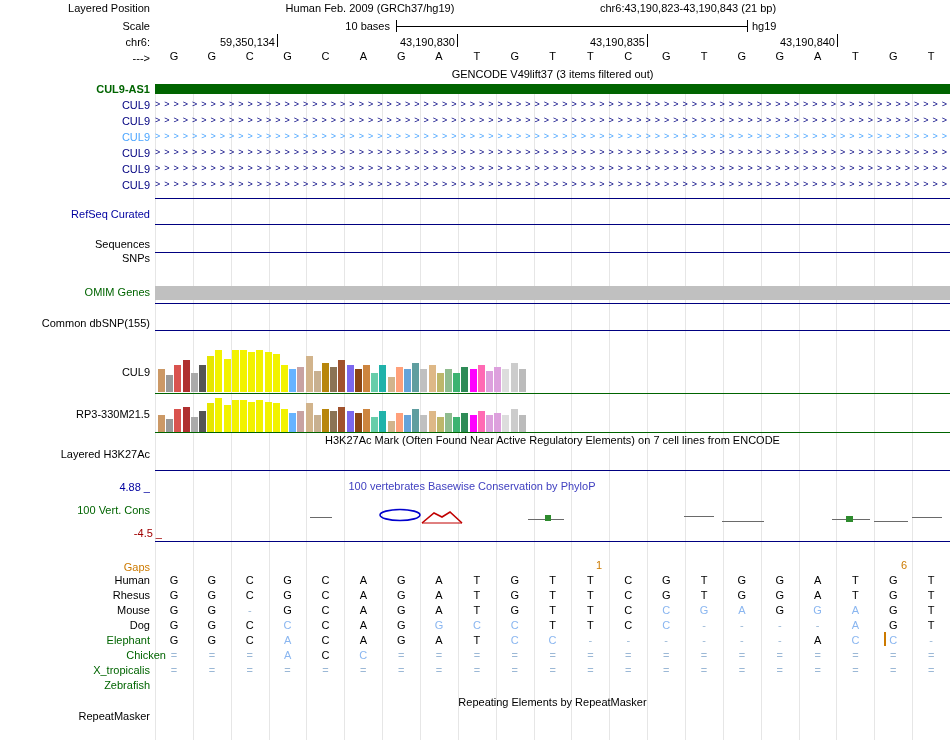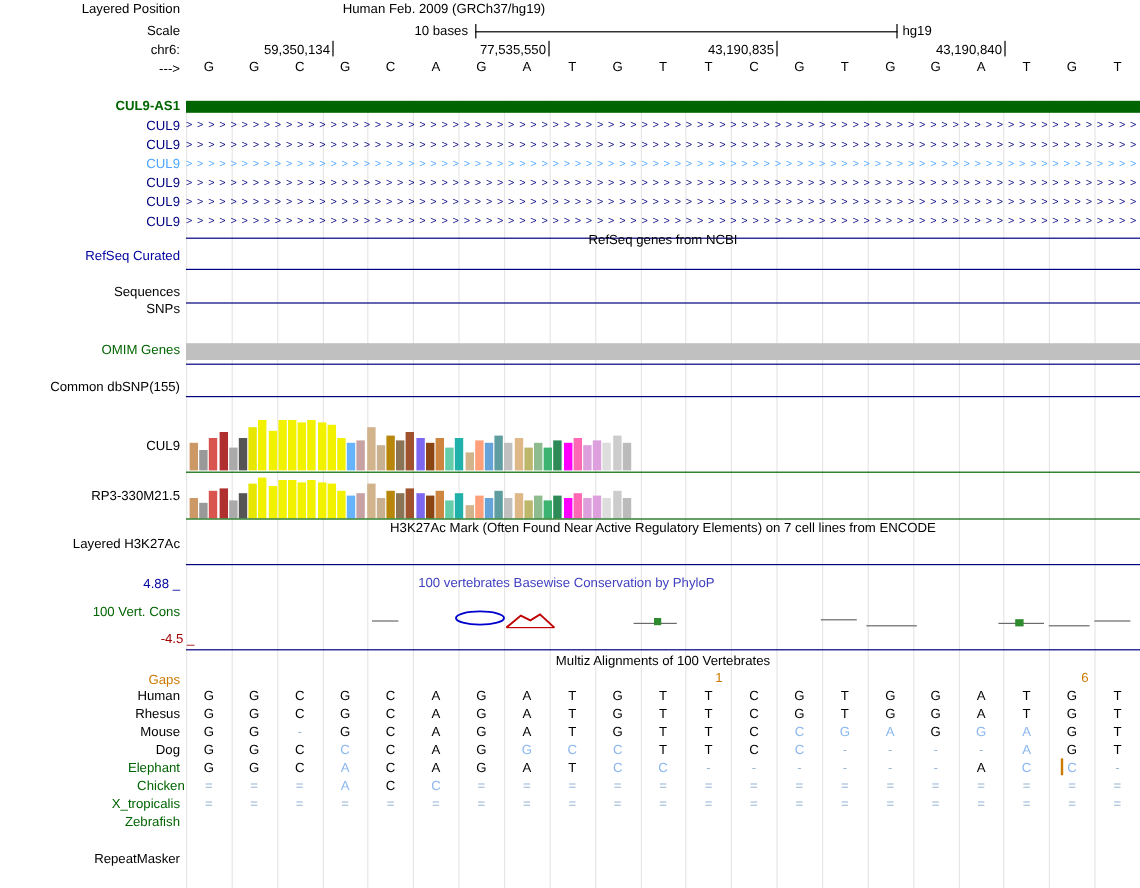--- a/index.html
+++ b/index.html
@@ -95,30 +95,31 @@
       <div class="grid" style="left: 874.34px;"></div>
       <div class="grid" style="left: 912.2px;"></div>
     </div>
 
   <div class="lbl" style="left:0;top:2px;width:150px;">Layered Position</div>
   <div class="lbl" style="left:0;top:20px;width:150px;">Scale</div>
   <div class="lbl" style="left:0;top:36px;width:150px;">chr6:</div>
   <div class="lbl" style="left:0;top:52px;width:150px;">---&gt;</div>
 
   <div class="center-txt" style="left:155px;top:2px;width:430px;">Human Feb. 2009 (GRCh37/hg19)</div>
+  <div class="center-txt" style="left:600px;top:2px;width:300px;text-align:left;">chr6:43,190,823-43,190,843 (21 bp)</div>
 
   <div class="center-txt" style="left:280px;top:20px;width:110px;text-align:right;">10 bases</div>
   <div class="ruler" style="left:396px;top:26px;width:352px;"></div>
   <div class="tick" style="left:396px;top:20px;height:12px;"></div>
   <div class="tick" style="left:747px;top:20px;height:12px;"></div>
   <div class="center-txt" style="left:752px;top:20px;width:60px;text-align:left;">hg19</div>
 
   <div class="center-txt" style="left:155px;top:36px;width:120px;text-align:right;">59,350,134</div>
   <div class="tick" style="left:277px;top:34px;height:13px;"></div>
-  <div class="center-txt" style="left:335px;top:36px;width:120px;text-align:right;">77,535,550</div>
+  <div class="center-txt" style="left:335px;top:36px;width:120px;text-align:right;">43,190,830</div>
   <div class="tick" style="left:457px;top:34px;height:13px;"></div>
   <div class="center-txt" style="left:525px;top:36px;width:120px;text-align:right;">43,190,835</div>
   <div class="tick" style="left:647px;top:34px;height:13px;"></div>
   <div class="center-txt" style="left:715px;top:36px;width:120px;text-align:right;">43,190,840</div>
   <div class="tick" style="left:837px;top:34px;height:13px;"></div>
 
   <div class="baserow" id="seqrow" style="top:50px;">
       <span style="left: 0px;">G</span>
       <span style="left: 37.86px;">G</span>
       <span style="left: 75.72px;">C</span>
@@ -135,20 +136,21 @@
       <span style="left: 492.18px;">G</span>
       <span style="left: 530.04px;">T</span>
       <span style="left: 567.9px;">G</span>
       <span style="left: 605.76px;">G</span>
       <span style="left: 643.62px;">A</span>
       <span style="left: 681.48px;">T</span>
       <span style="left: 719.34px;">G</span>
       <span style="left: 757.2px;">T</span>
     </div>
 
+  <div class="center-txt" style="left:155px;top:68px;width:795px;">GENCODE V49lift37 (3 items filtered out)</div>
   <div style="position:absolute;left:155px;top:84px;width:795px;height:10px;background:#006400;"></div>
   <div class="lbl" style="left:0;top:83px;width:150px;color:#006400;font-weight:bold;">CUL9-AS1</div>
 
   <div class="lbl" style="left:0;top:99px;width:150px;color:#000080;">CUL9</div>
   <div class="genearrow" id="ga1" style="top:99px;"><span style="letter-spacing:4px">&gt;&gt;&gt;&gt;&gt;&gt;&gt;&gt;&gt;&gt;&gt;&gt;&gt;&gt;&gt;&gt;&gt;&gt;&gt;&gt;&gt;&gt;&gt;&gt;&gt;&gt;&gt;&gt;&gt;&gt;&gt;&gt;&gt;&gt;&gt;&gt;&gt;&gt;&gt;&gt;&gt;&gt;&gt;&gt;&gt;&gt;&gt;&gt;&gt;&gt;&gt;&gt;&gt;&gt;&gt;&gt;&gt;&gt;&gt;&gt;&gt;&gt;&gt;&gt;&gt;&gt;&gt;&gt;&gt;&gt;&gt;&gt;&gt;&gt;&gt;&gt;&gt;&gt;&gt;&gt;&gt;&gt;&gt;&gt;&gt;&gt;&gt;&gt;&gt;&gt;&gt;&gt;&gt;&gt;&gt;&gt;&gt;&gt;&gt;&gt;</span></div>
 
   <div class="lbl" style="left:0;top:115px;width:150px;color:#000080;">CUL9</div>
   <div class="genearrow" id="ga2" style="top:115px;"><span style="letter-spacing:4px">&gt;&gt;&gt;&gt;&gt;&gt;&gt;&gt;&gt;&gt;&gt;&gt;&gt;&gt;&gt;&gt;&gt;&gt;&gt;&gt;&gt;&gt;&gt;&gt;&gt;&gt;&gt;&gt;&gt;&gt;&gt;&gt;&gt;&gt;&gt;&gt;&gt;&gt;&gt;&gt;&gt;&gt;&gt;&gt;&gt;&gt;&gt;&gt;&gt;&gt;&gt;&gt;&gt;&gt;&gt;&gt;&gt;&gt;&gt;&gt;&gt;&gt;&gt;&gt;&gt;&gt;&gt;&gt;&gt;&gt;&gt;&gt;&gt;&gt;&gt;&gt;&gt;&gt;&gt;&gt;&gt;&gt;&gt;&gt;&gt;&gt;&gt;&gt;&gt;&gt;&gt;&gt;&gt;&gt;&gt;&gt;&gt;&gt;&gt;&gt;</span></div>
 
   <div class="lbl" style="left:0;top:131px;width:150px;color:#4da6ff;">CUL9</div>
@@ -159,21 +161,20 @@
 
   <div class="lbl" style="left:0;top:163px;width:150px;color:#000080;">CUL9</div>
   <div class="genearrow" id="ga5" style="top:163px;"><span style="letter-spacing:4px">&gt;&gt;&gt;&gt;&gt;&gt;&gt;&gt;&gt;&gt;&gt;&gt;&gt;&gt;&gt;&gt;&gt;&gt;&gt;&gt;&gt;&gt;&gt;&gt;&gt;&gt;&gt;&gt;&gt;&gt;&gt;&gt;&gt;&gt;&gt;&gt;&gt;&gt;&gt;&gt;&gt;&gt;&gt;&gt;&gt;&gt;&gt;&gt;&gt;&gt;&gt;&gt;&gt;&gt;&gt;&gt;&gt;&gt;&gt;&gt;&gt;&gt;&gt;&gt;&gt;&gt;&gt;&gt;&gt;&gt;&gt;&gt;&gt;&gt;&gt;&gt;&gt;&gt;&gt;&gt;&gt;&gt;&gt;&gt;&gt;&gt;&gt;&gt;&gt;&gt;&gt;&gt;&gt;&gt;&gt;&gt;&gt;&gt;&gt;&gt;</span></div>
 
   <div class="lbl" style="left:0;top:179px;width:150px;color:#000080;">CUL9</div>
   <div class="genearrow" id="ga6" style="top:179px;"><span style="letter-spacing:4px">&gt;&gt;&gt;&gt;&gt;&gt;&gt;&gt;&gt;&gt;&gt;&gt;&gt;&gt;&gt;&gt;&gt;&gt;&gt;&gt;&gt;&gt;&gt;&gt;&gt;&gt;&gt;&gt;&gt;&gt;&gt;&gt;&gt;&gt;&gt;&gt;&gt;&gt;&gt;&gt;&gt;&gt;&gt;&gt;&gt;&gt;&gt;&gt;&gt;&gt;&gt;&gt;&gt;&gt;&gt;&gt;&gt;&gt;&gt;&gt;&gt;&gt;&gt;&gt;&gt;&gt;&gt;&gt;&gt;&gt;&gt;&gt;&gt;&gt;&gt;&gt;&gt;&gt;&gt;&gt;&gt;&gt;&gt;&gt;&gt;&gt;&gt;&gt;&gt;&gt;&gt;&gt;&gt;&gt;&gt;&gt;&gt;&gt;&gt;&gt;</span></div>
 
   <div class="hr" style="top:198px;"></div>
 
   <div class="lbl" style="left:0;top:208px;width:150px;color:#0000a0;">RefSeq Curated</div>
-  <div class="center-txt" style="left:155px;top:194px;width:795px;">RefSeq genes from NCBI</div>
   <div class="hr" style="top:224px;"></div>
 
   <div class="lbl" style="left:0;top:238px;width:150px;">Sequences</div>
   <div class="hr" style="top:252px;"></div>
 
   <div class="lbl" style="left:0;top:252px;width:150px;">SNPs</div>
 
   <div class="lbl" style="left:0;top:286px;width:150px;color:#006400;">OMIM Genes</div>
   <div style="position:absolute;left:155px;top:286px;width:795px;height:14px;background:#c0c0c0;"></div>
   <div class="hr" style="top:303px;"></div>
@@ -302,21 +303,20 @@
   <div class="cons-box" style="left:545px;top:515px;width:6px;height:6px;"></div>
   <div class="cons-seg" style="left:684px;top:516px;width:30px;"></div>
   <div class="cons-seg" style="left:722px;top:521px;width:42px;"></div>
   <div class="cons-seg" style="left:832px;top:519px;width:38px;"></div>
   <div class="cons-box" style="left:846px;top:516px;width:7px;height:6px;"></div>
   <div class="cons-seg" style="left:874px;top:521px;width:34px;"></div>
   <div class="cons-seg" style="left:912px;top:517px;width:30px;"></div>
 
   <div class="hr" style="top:541px;"></div>
 
-  <div class="center-txt" style="left:155px;top:545px;width:795px;">Multiz Alignments of 100 Vertebrates</div>
   <div class="lbl" style="left:0;top:561px;width:150px;color:#cc7a00;">Gaps</div>
   <div class="center-txt" style="left:580px;top:559px;width:38px;color:#cc7a00;">1</div>
   <div class="center-txt" style="left:885px;top:559px;width:38px;color:#cc7a00;">6</div>
 
   <div id="species-rows">
       <div class="lbl" style="left: 0px; top: 574px; width: 150px; color: rgb(0, 0, 0);">Human</div>
       <div class="baserow" style="top: 574px;">
         <span style="left: 0px; color: rgb(0, 0, 0);">G</span>
         <span style="left: 37.86px; color: rgb(0, 0, 0);">G</span>
         <span style="left: 75.72px; color: rgb(0, 0, 0);">C</span>
@@ -428,21 +428,21 @@
         <span style="left: 454.32px; color: rgb(155, 184, 214);">-</span>
         <span style="left: 492.18px; color: rgb(155, 184, 214);">-</span>
         <span style="left: 530.04px; color: rgb(155, 184, 214);">-</span>
         <span style="left: 567.9px; color: rgb(155, 184, 214);">-</span>
         <span style="left: 605.76px; color: rgb(155, 184, 214);">-</span>
         <span style="left: 643.62px; color: rgb(0, 0, 0);">A</span>
         <span style="left: 681.48px; color: rgb(138, 182, 240);">C</span>
         <span style="left: 719.34px; color: rgb(138, 182, 240);">C</span>
         <span style="left: 757.2px; color: rgb(155, 184, 214);">-</span>
       </div>
-      <div class="lbl" style="left: 4px; top: 649px; width: 150px; color: rgb(0, 100, 0);">Chicken</div>
+      <div class="lbl" style="left: 16px; top: 649px; width: 150px; color: rgb(0, 100, 0);">Chicken</div>
       <div class="baserow" style="top: 649px;">
         <span style="left: 0px; color: rgb(155, 184, 214);">=</span>
         <span style="left: 37.86px; color: rgb(155, 184, 214);">=</span>
         <span style="left: 75.72px; color: rgb(155, 184, 214);">=</span>
         <span style="left: 113.58px; color: rgb(138, 182, 240);">A</span>
         <span style="left: 151.44px; color: rgb(0, 0, 0);">C</span>
         <span style="left: 189.3px; color: rgb(138, 182, 240);">C</span>
         <span style="left: 227.16px; color: rgb(155, 184, 214);">=</span>
         <span style="left: 265.02px; color: rgb(155, 184, 214);">=</span>
         <span style="left: 302.88px; color: rgb(155, 184, 214);">=</span>
@@ -482,15 +482,16 @@
         <span style="left: 681.48px; color: rgb(155, 184, 214);">=</span>
         <span style="left: 719.34px; color: rgb(155, 184, 214);">=</span>
         <span style="left: 757.2px; color: rgb(155, 184, 214);">=</span>
       </div>
       <div class="lbl" style="left: 0px; top: 679px; width: 150px; color: rgb(0, 100, 0);">Zebrafish</div>
       <div class="baserow" style="top: 679px;"></div>
     </div>
 
   <div style="position:absolute;left:884px;top:632px;width:2px;height:14px;background:#cc7a00;"></div>
 
+  <div class="center-txt" style="left:155px;top:696px;width:795px;">Repeating Elements by RepeatMasker</div>
   <div class="lbl" style="left:0;top:710px;width:150px;">RepeatMasker</div>
 
 </div>
 
 </body></html>

